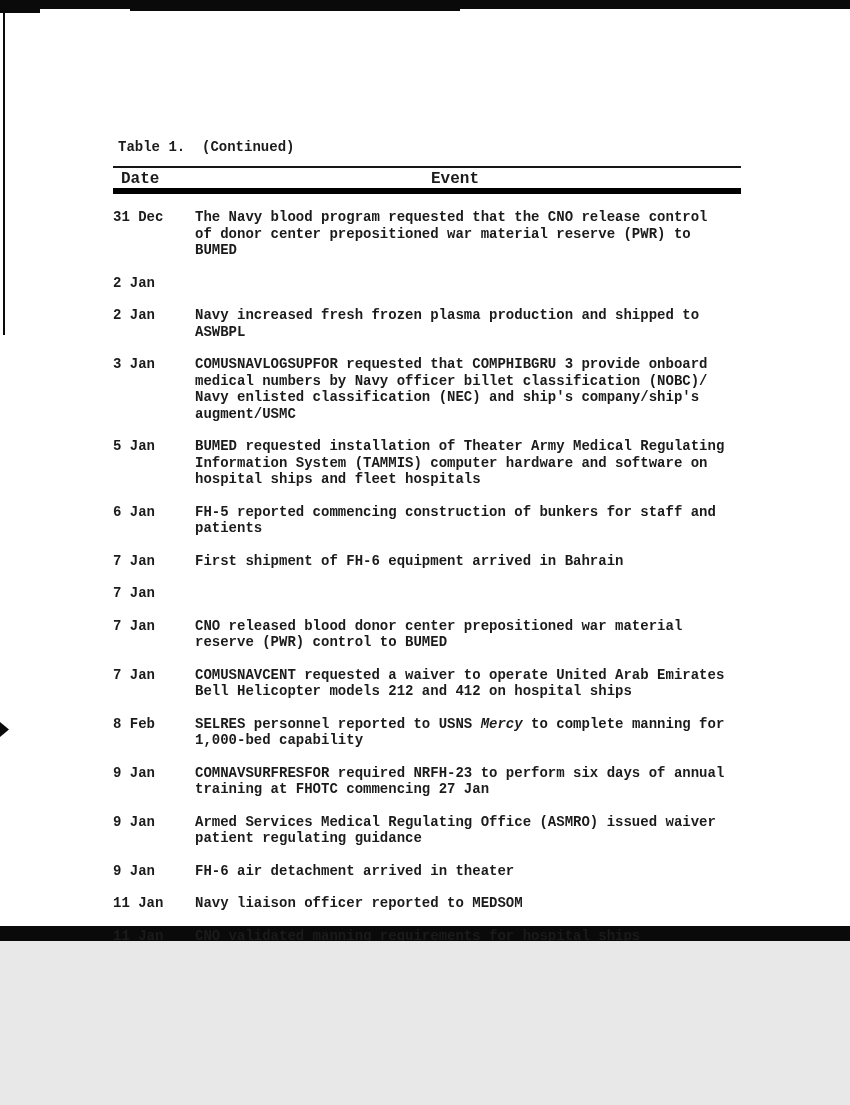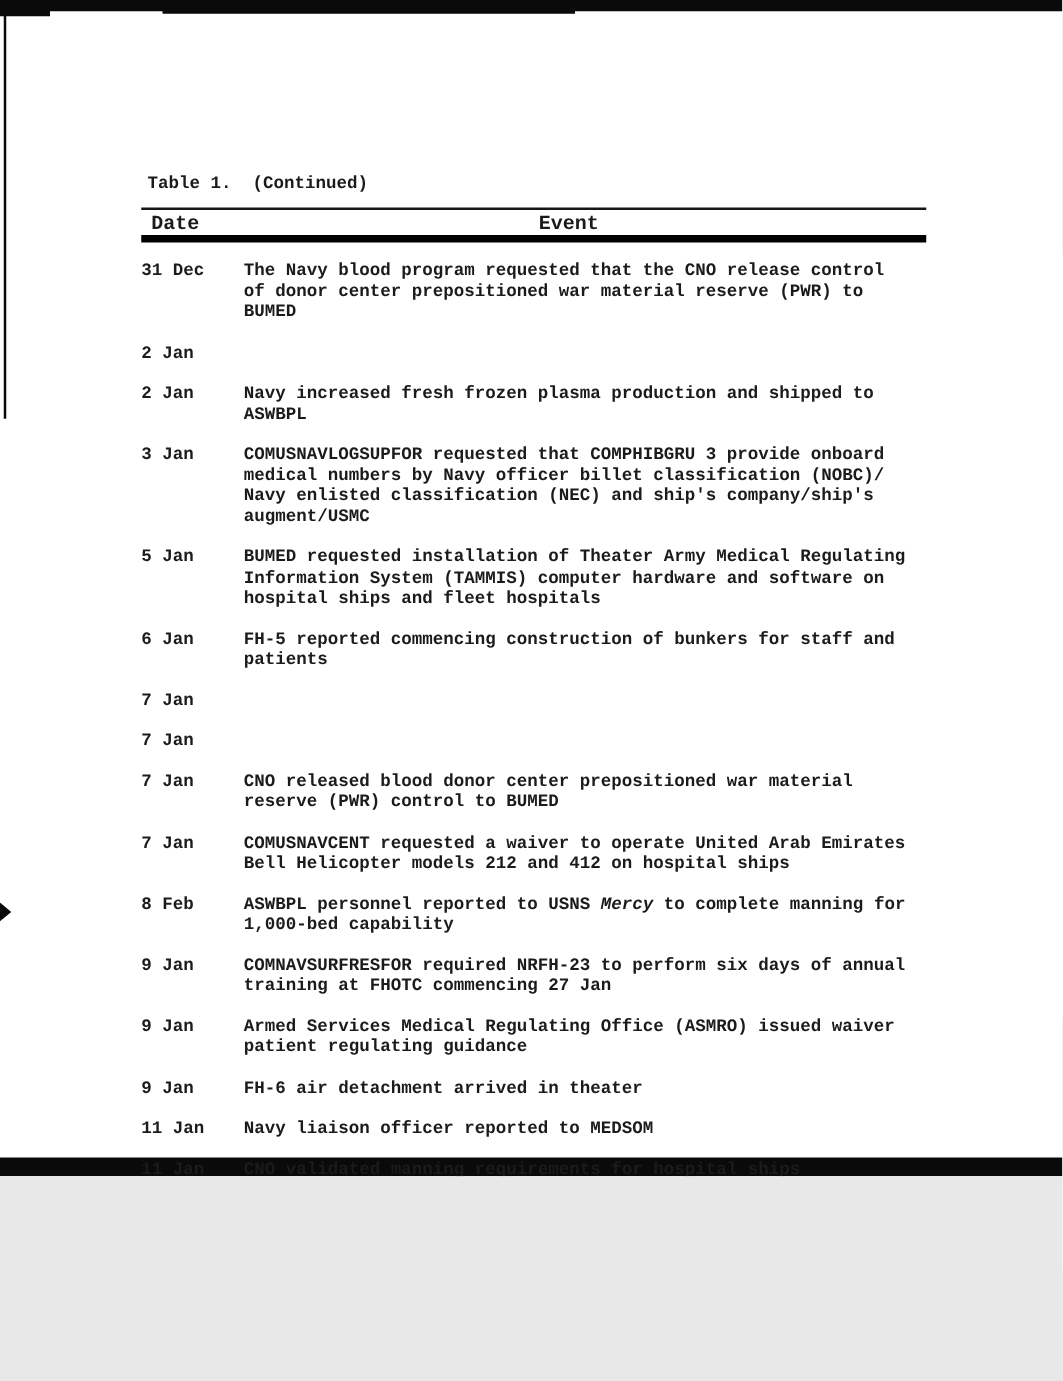--- a/index.html
+++ b/index.html
@@ -136,37 +136,38 @@
 Information System (TAMMIS) computer hardware and software on
 hospital ships and fleet hospitals</span></div>
         </div>
         <div class="row">
           <span class="date-cell">6 Jan</span>
           <div class="event-cell"><span>FH-5 reported commencing construction of bunkers for staff and
 patients</span></div>
         </div>
         <div class="row">
           <span class="date-cell">7 Jan</span>
+          <div class="event-cell"><span>First shipment of FH-6 equipment arrived in Bahrain</span></div>
         </div>
         <div class="row">
           <span class="date-cell">7 Jan</span>
         </div>
         <div class="row">
           <span class="date-cell">7 Jan</span>
           <div class="event-cell"><span>CNO released blood donor center prepositioned war material
 reserve (PWR) control to BUMED</span></div>
         </div>
         <div class="row">
           <span class="date-cell">7 Jan</span>
           <div class="event-cell"><span>COMUSNAVCENT requested a waiver to operate United Arab Emirates
 Bell Helicopter models 212 and 412 on hospital ships</span></div>
         </div>
         <div class="row">
           <span class="date-cell">8 Feb</span>
-          <div class="event-cell"><span>ASWBPL personnel reported to USNS </span><i>Mercy</i><span> to complete manning for
+          <div class="event-cell"><span>SELRES personnel reported to USNS </span><i>Mercy</i><span> to complete manning for
 1,000-bed capability</span></div>
         </div>
         <div class="row">
           <span class="date-cell">9 Jan</span>
           <div class="event-cell"><span>COMNAVSURFRESFOR required NRFH-23 to perform six days of annual
 training at FHOTC commencing 27 Jan</span></div>
         </div>
         <div class="row">
           <span class="date-cell">9 Jan</span>
           <div class="event-cell"><span>Armed Services Medical Regulating Office (ASMRO) issued waiver

